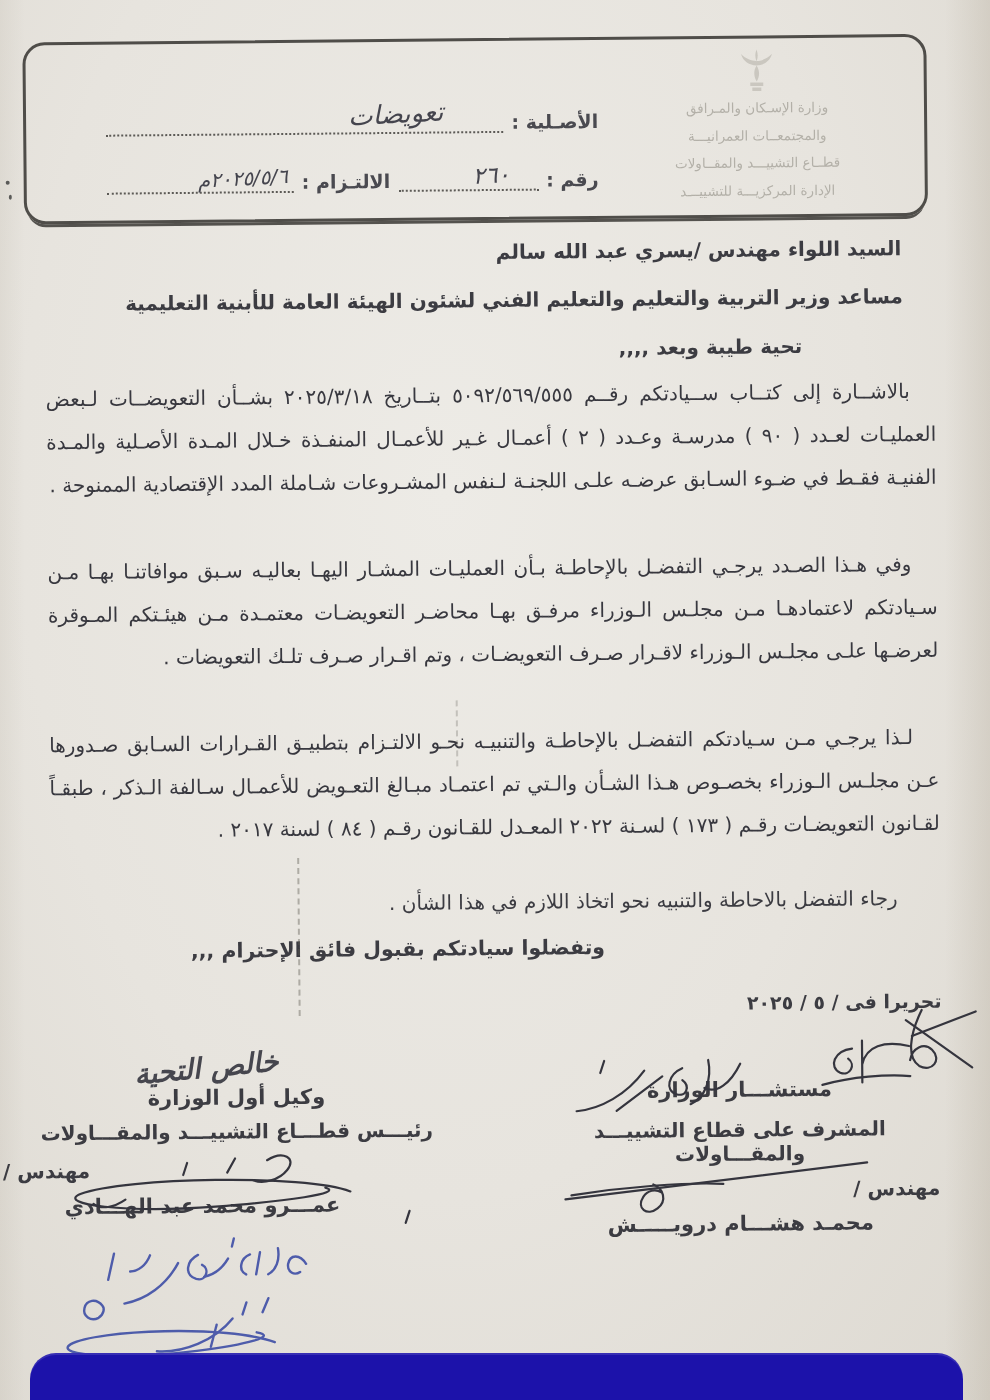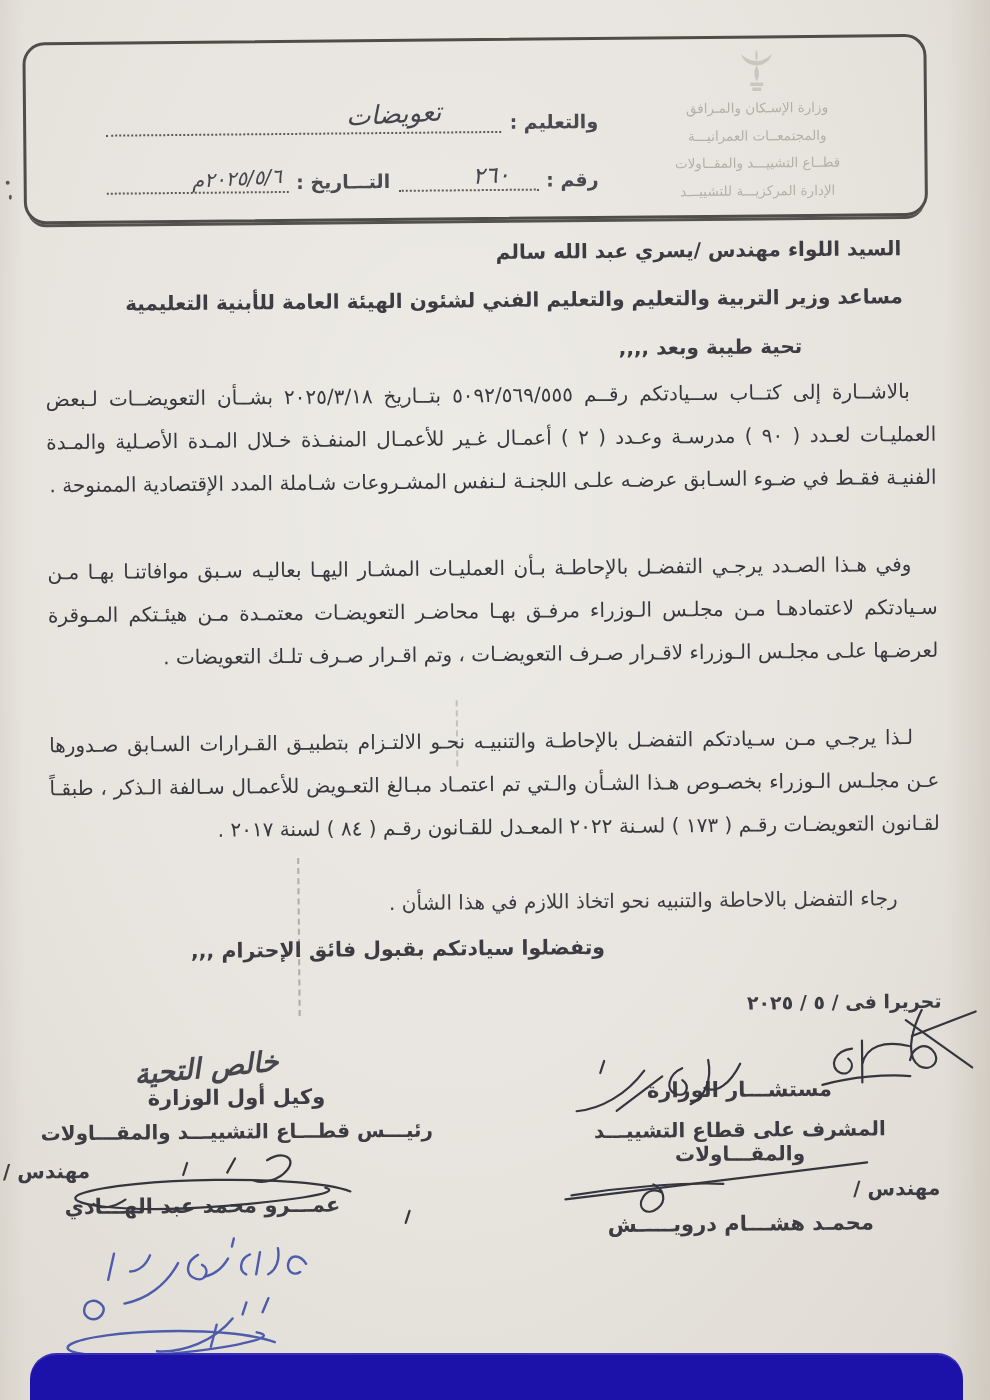--- a/index.html
+++ b/index.html
@@ -125,31 +125,31 @@
             M15.5 39 L24.5 39 L24.5 42.5 L15.5 42.5 Z"></path>
         </svg>
         <div>وزارة الإسـكان والمـرافق</div>
         <div>والمجتمعــات العمرانيـــة</div>
         <div>قطــاع التشييـــد والمقــاولات</div>
         <div>الإدارة المركزيـــة للتشييـــد</div>
       </div>
 
       <div class="reg-fields">
         <div class="reg-row">
-          <span>والتعليم :</span>
+          <span>الأصـلية :</span>
           <span class="dotted grow">
             <span class="hand hand-big">تعويضات</span>
           </span>
         </div>
         <div class="reg-row">
           <span>رقم :</span>
           <span class="dotted w140">
             <span class="hand hand-center">٢٦٠</span>
           </span>
-          <span>التـــاريخ :</span>
+          <span>الالتـزام :</span>
           <span class="dotted grow">
             <span class="hand hand-date">٢٠٢٥/٥/٦م</span>
           </span>
         </div>
       </div>
     </div>
 
     <div class="line-abs recipient1">السيد اللواء مهندس /يسري عبد الله سالم</div>
     <div class="line-abs recipient2">مساعد وزير التربية والتعليم والتعليم الفني لشئون الهيئة العامة للأبنية التعليمية</div>
     <div class="line-abs salutation">تحية طيبة وبعد ,,,,</div>

